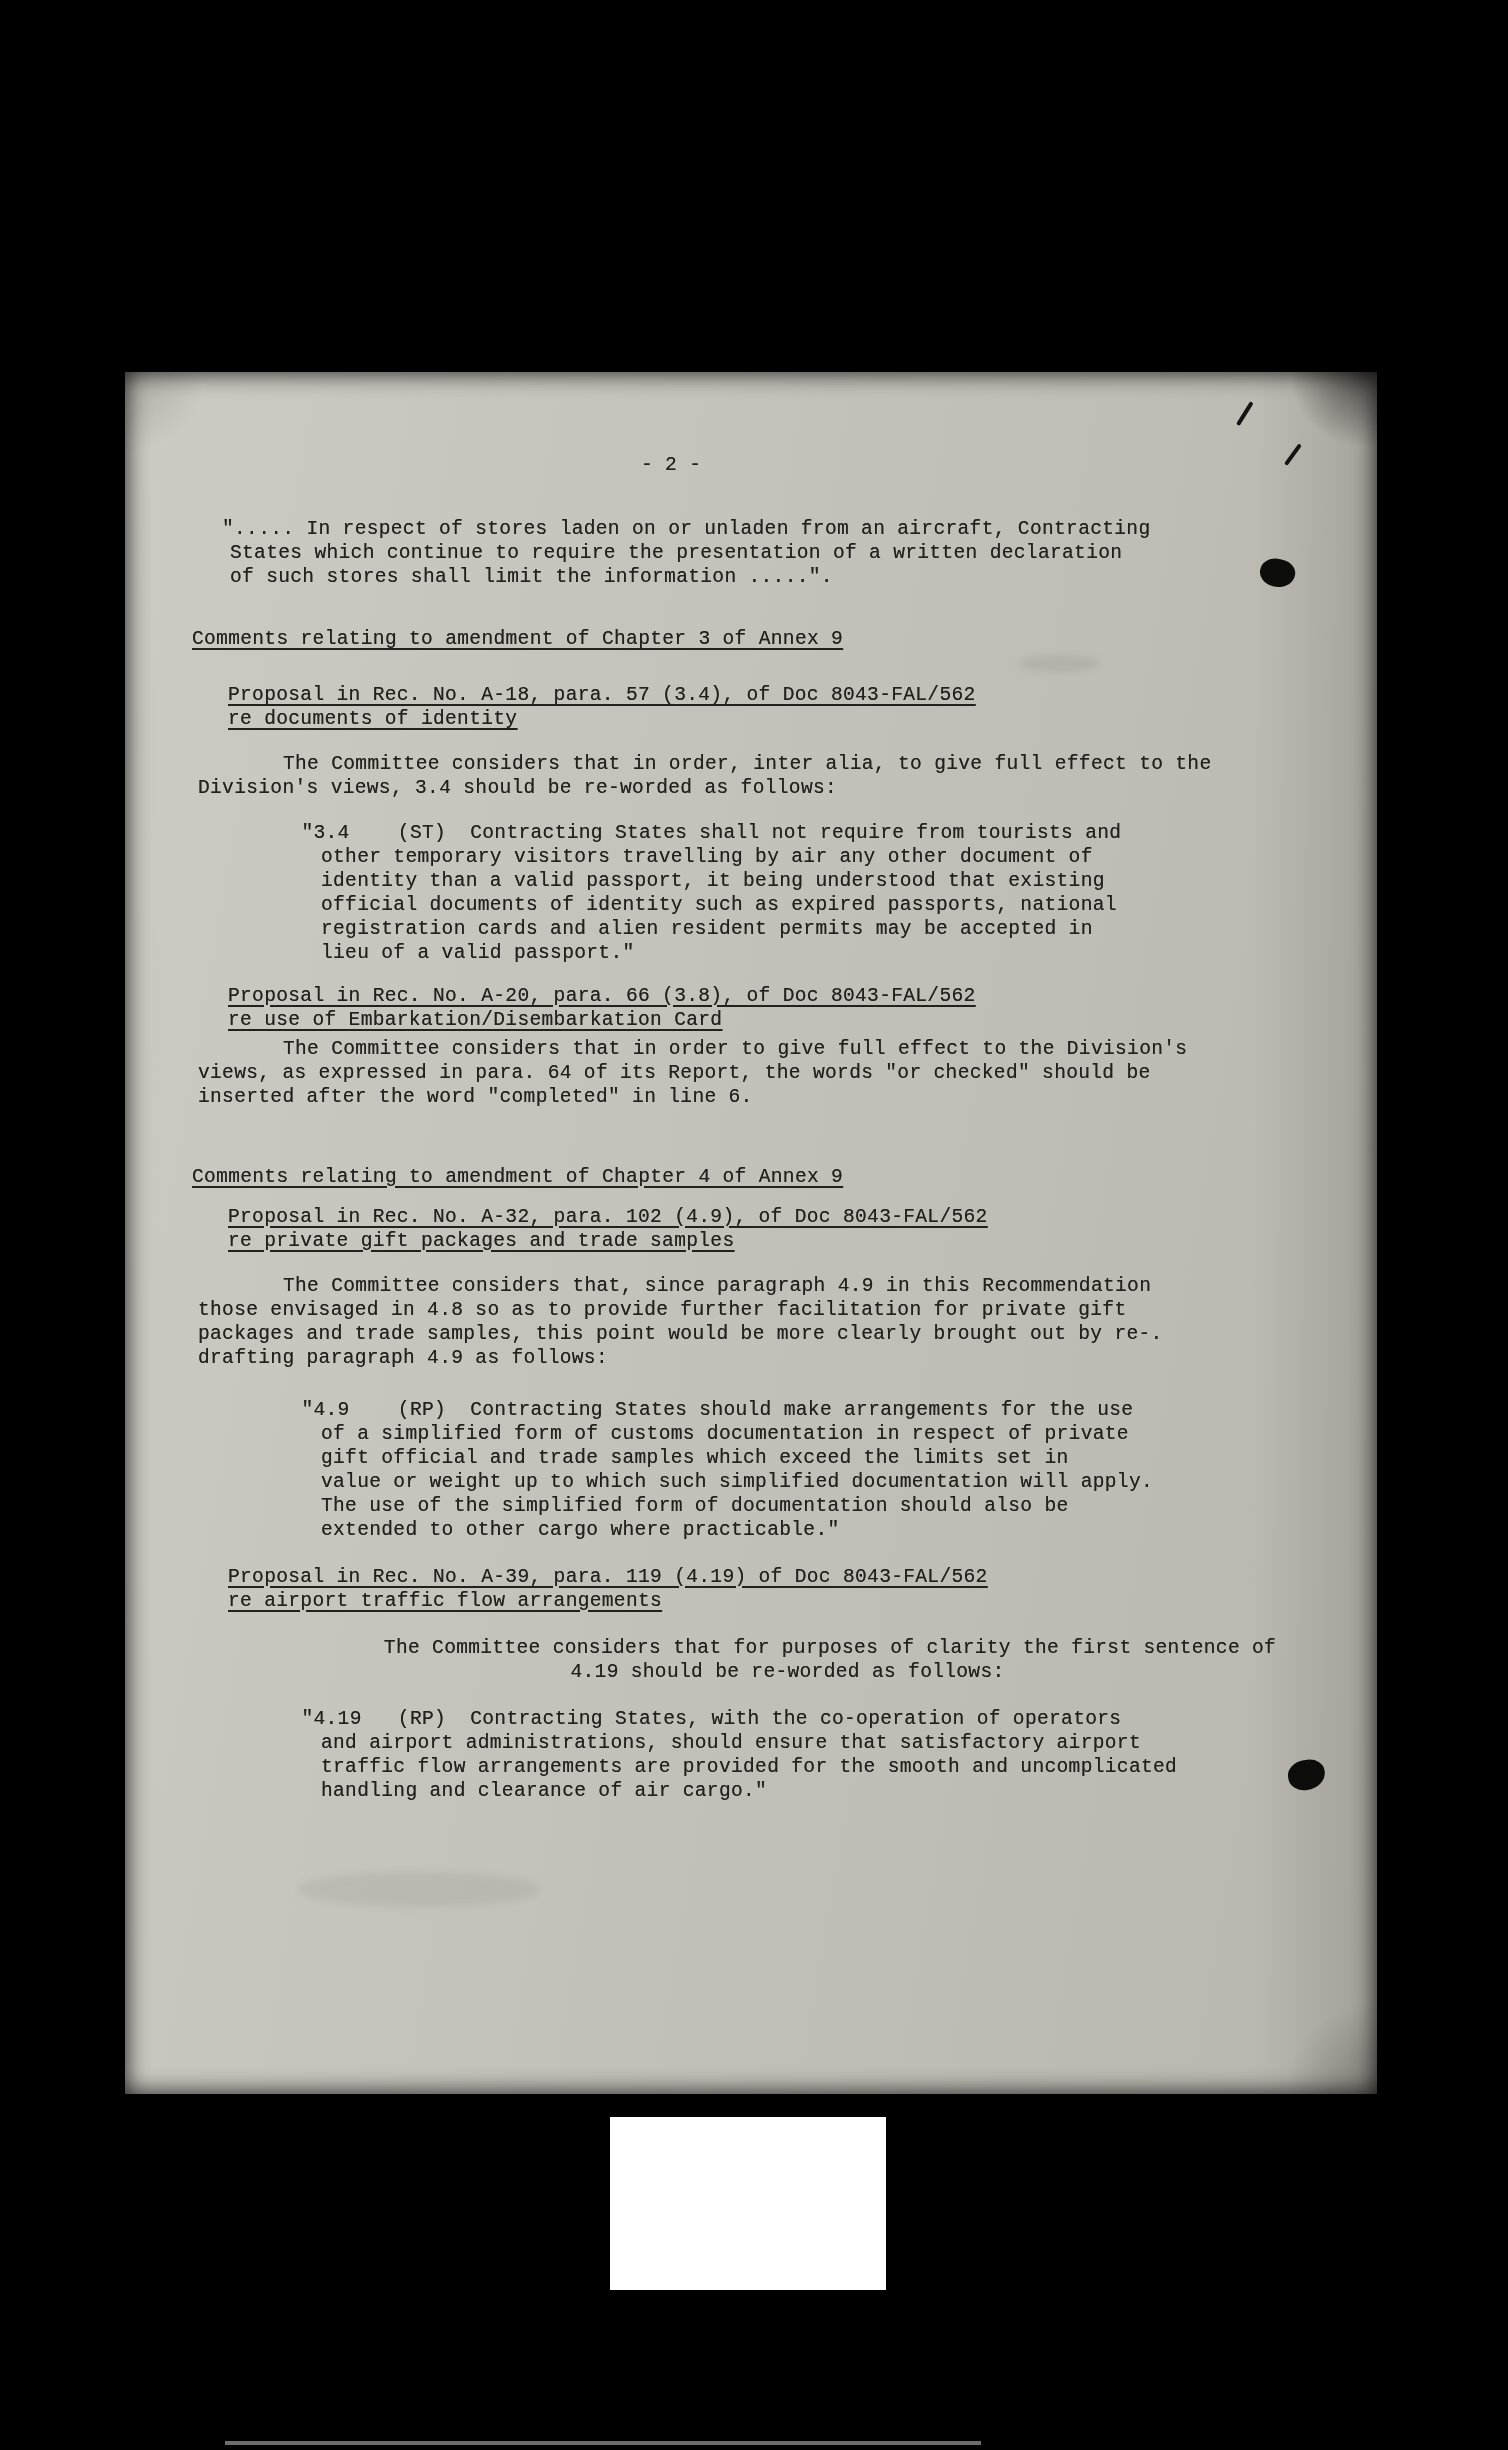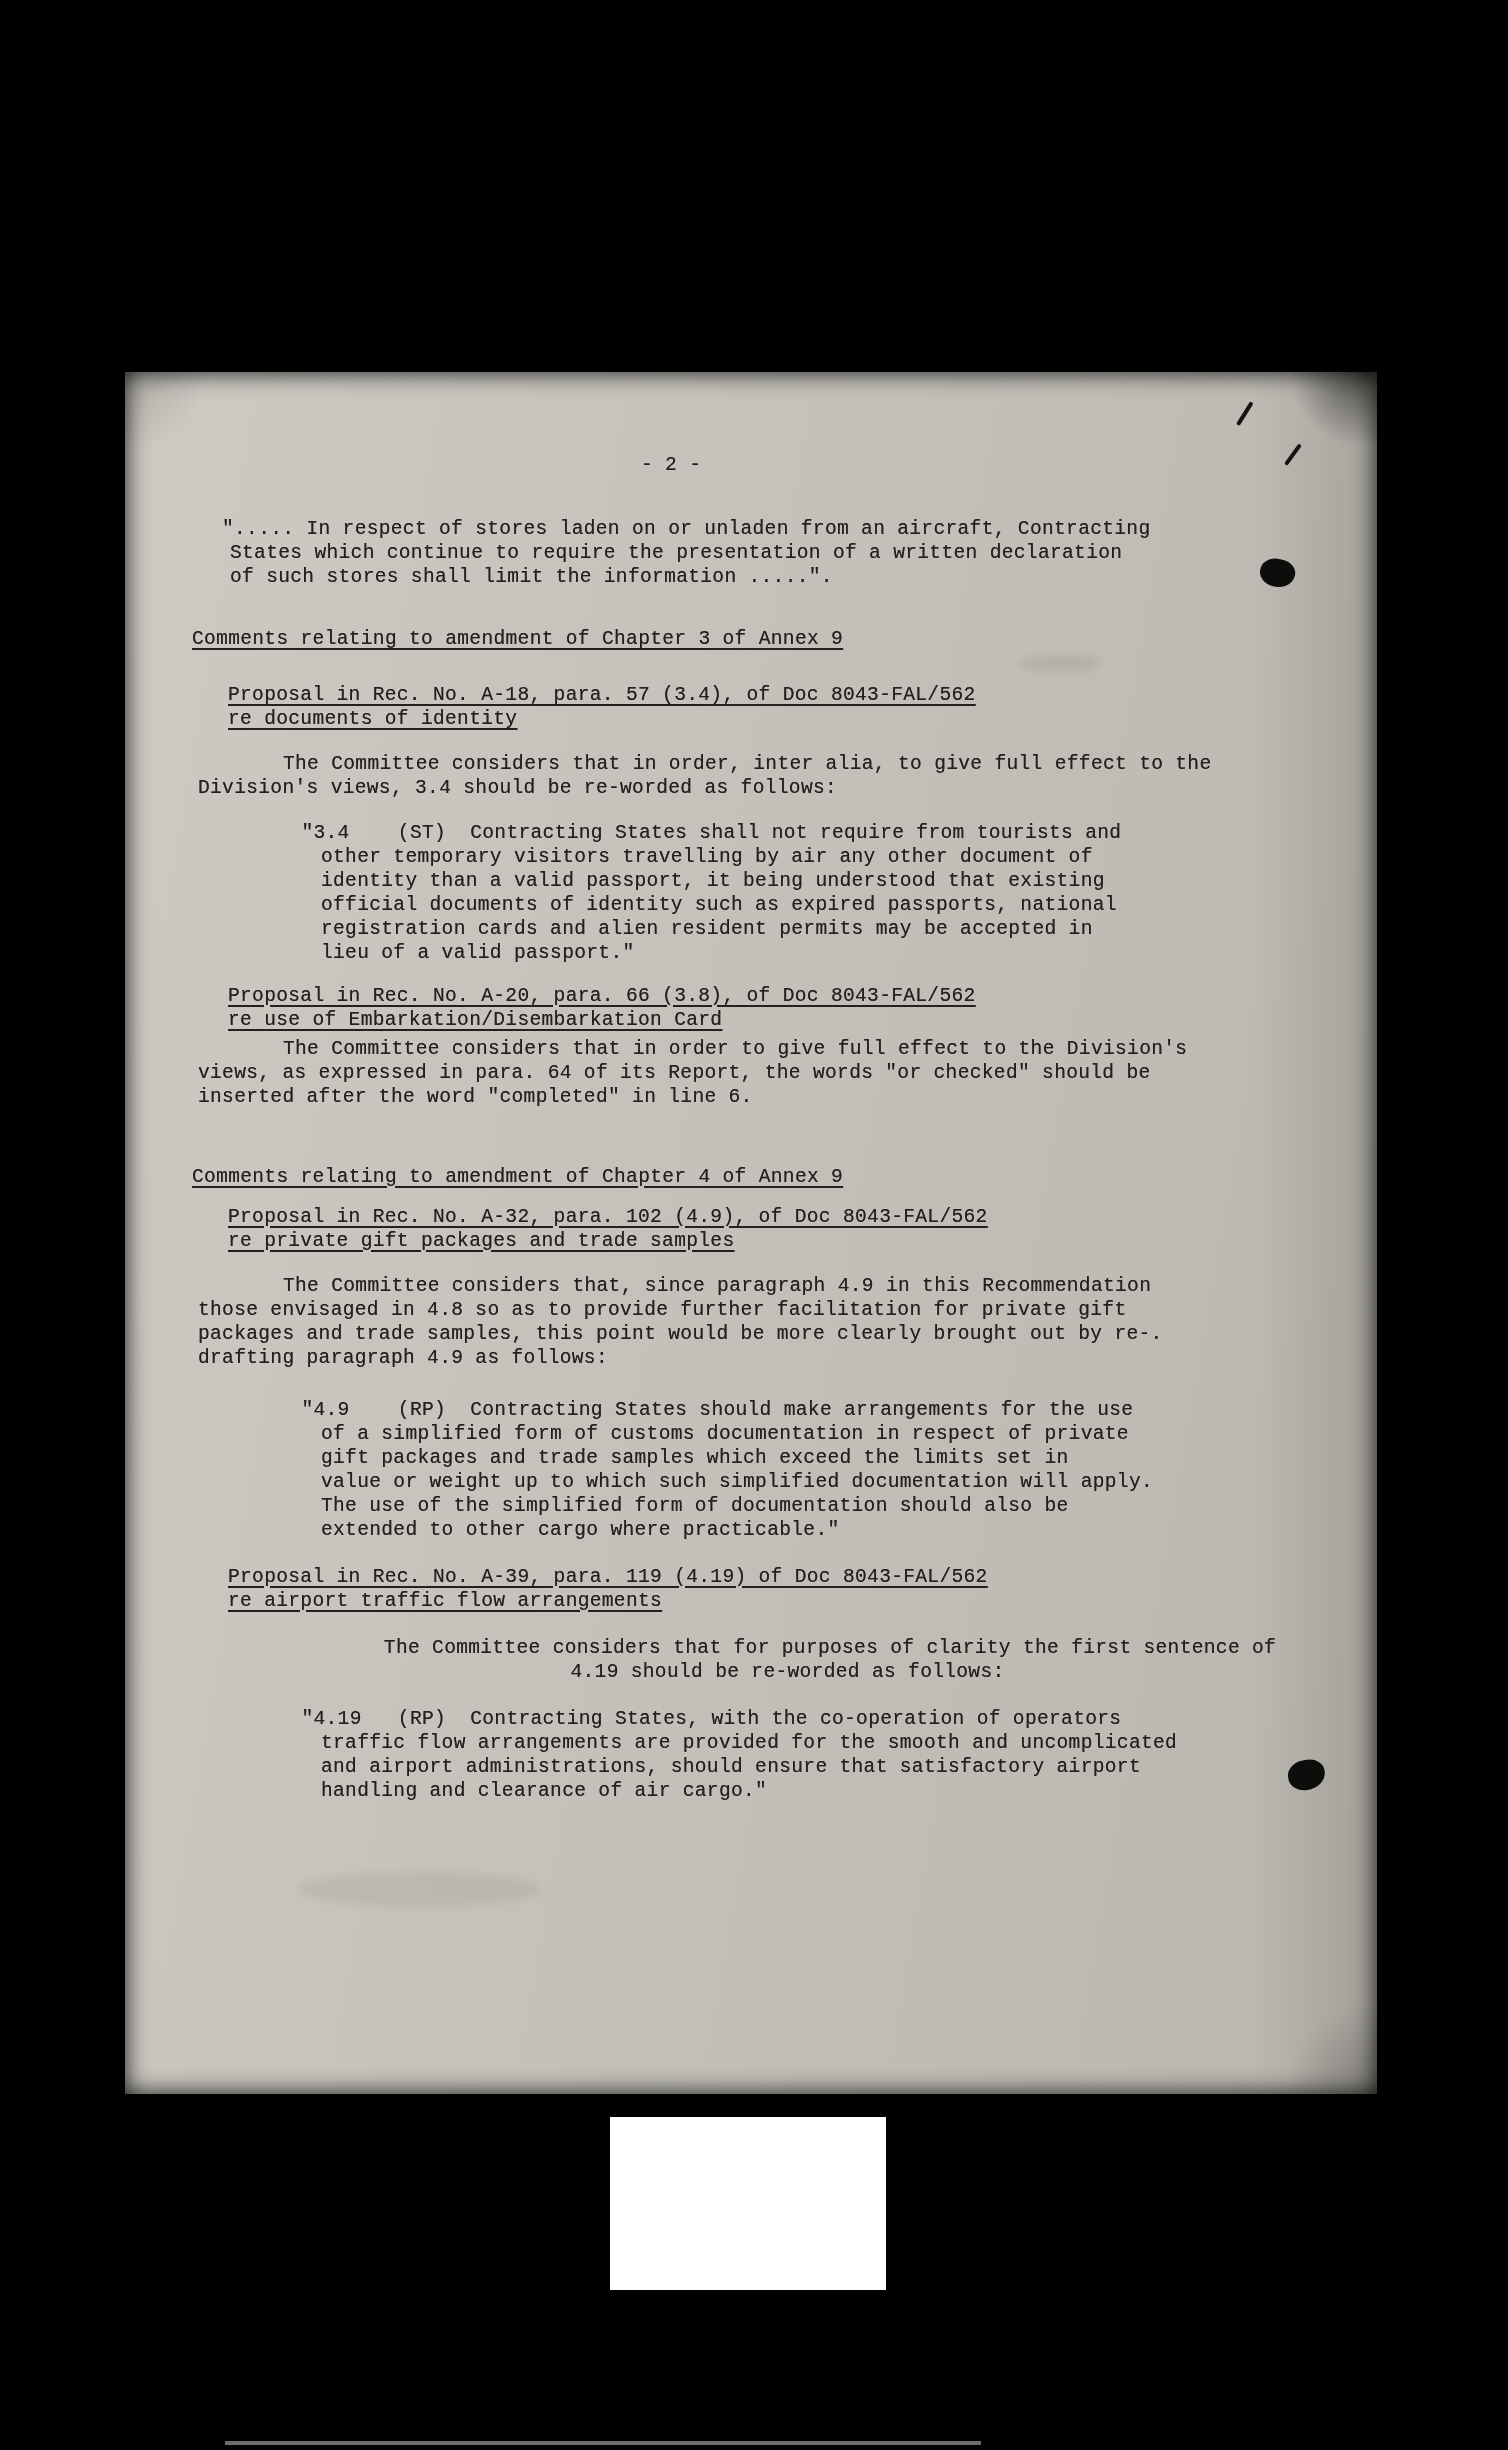--- a/index.html
+++ b/index.html
@@ -135,40 +135,40 @@
     <div class="para p32">
       <div class="line">The Committee considers that, since paragraph 4.9 in this Recommendation</div>
       <div class="line">those envisaged in 4.8 so as to provide further facilitation for private gift</div>
       <div class="line">packages and trade samples, this point would be more clearly brought out by re-.</div>
       <div class="line">drafting paragraph 4.9 as follows:</div>
     </div>
 
     <div class="provision v49">
       <div class="line">"4.9    (RP)  Contracting States should make arrangements for the use</div>
       <div class="line">of a simplified form of customs documentation in respect of private</div>
-      <div class="line">gift packages and trade samples which exceed the limits set in</div>
+      <div class="line">gift official and trade samples which exceed the limits set in</div>
       <div class="line">value or weight up to which such simplified documentation will apply.</div>
       <div class="line">The use of the simplified form of documentation should also be</div>
       <div class="line">extended to other cargo where practicable."</div>
     </div>
 
     <div class="sub a39">
       <div class="line">Proposal in Rec. No. A-39, para. 119 (4.19) of Doc 8043-FAL/562</div>
       <div class="line">re airport traffic flow arrangements</div>
     </div>
 
     <div class="para p39">
       <div class="line">The Committee considers that for purposes of clarity the first sentence of</div>
       <div class="line">4.19 should be re-worded as follows:</div>
     </div>
 
     <div class="provision v419">
       <div class="line">"4.19   (RP)  Contracting States, with the co-operation of operators</div>
+      <div class="line">and airport administrations, should ensure that satisfactory airport</div>
       <div class="line">traffic flow arrangements are provided for the smooth and uncomplicated</div>
-      <div class="line">and airport administrations, should ensure that satisfactory airport</div>
       <div class="line">handling and clearance of air cargo."</div>
     </div>
 
   </div>
 
   <div class="ink-blob blob-1"></div>
   <div class="ink-blob blob-2"></div>
   <div class="pen-mark mark-1"></div>
   <div class="pen-mark mark-2"></div>
   <div class="smudge smudge-1"></div>

